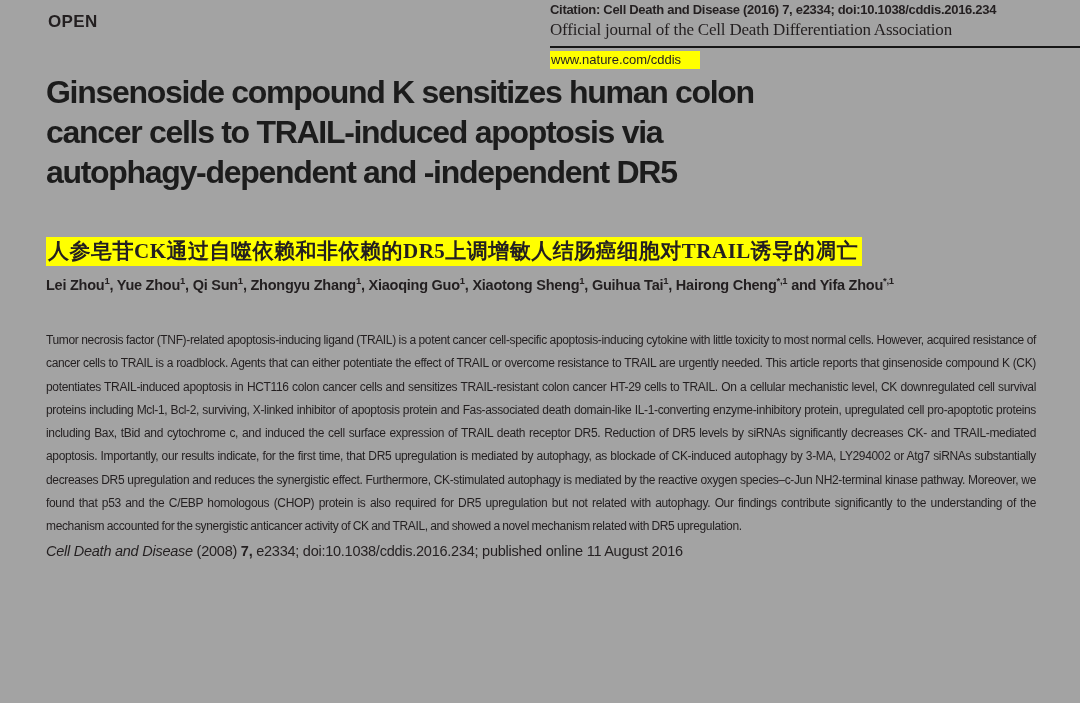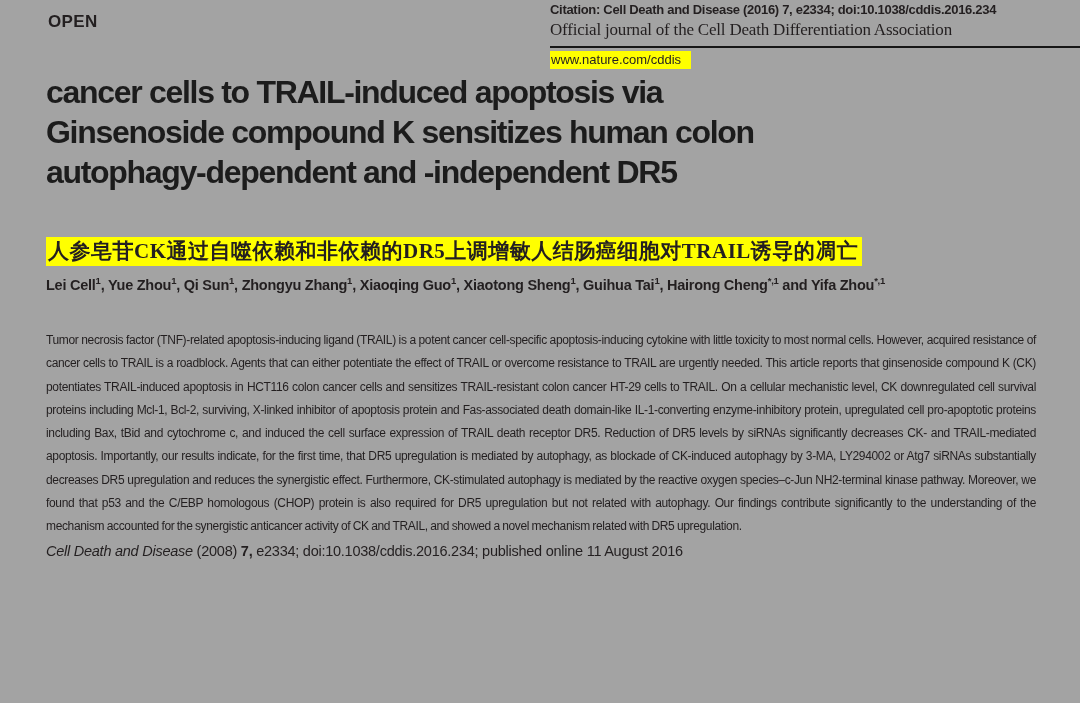--- a/index.html
+++ b/index.html
@@ -16,21 +16,21 @@
     position: absolute; left: 48px; top: 12px;
     font-size: 17px; font-weight: bold; letter-spacing: 0.4px;
   }
 
   .header-right { position: absolute; left: 550px; top: 2px; width: 530px; }
   .citation-line { font-weight: bold; font-size: 13px; letter-spacing: -0.3px; white-space: nowrap; }
   .official-line { font-size: 17px; margin-top: 3px; letter-spacing: -0.2px; font-family: Liberation Serif, serif; }
   .header-rule { border: 0; border-top: 2px solid #161616; margin: 6px 0 0 0; width: 530px; }
   .site-line { margin-top: 4px; font-size: 13px; }
 
-  .hl { background: #ffff00; padding: 1px 10px 2px 1px; }
+  .hl { background: #ffff00; padding: 1px 19px 2px 1px; }
 
   .title {
     position: absolute; left: 46px; top: 72px; margin: 0;
     font-size: 32px; line-height: 40px; font-weight: bold;
     letter-spacing: -1.3px; color: #1c1c1c;
   }
 
   .zh-line {
     position: absolute; left: 46px; top: 237px;
     font-family: "Liberation Serif", serif;
@@ -65,29 +65,29 @@
   <div class="header-right">
     <div class="citation-line">Citation: Cell Death and Disease (2016) 7, e2334; doi:10.1038/cddis.2016.234</div>
     <div class="official-line">Official journal of the Cell Death Differentiation Association</div>
     <hr class="header-rule">
     <div class="site-line">
       <span class="hl" style="background: rgb(255, 255, 0);">www.nature.com/cddis</span>
     </div>
   </div>
 
   <h1 class="title">
+    <div>Ginsenoside compound K sensitizes human colon</div>
     <div>cancer cells to TRAIL-induced apoptosis via</div>
-    <div>Ginsenoside compound K sensitizes human colon</div>
     <div>autophagy-dependent and -independent DR5</div>
   </h1>
 
   <div class="zh-line">
     <span class="hl" style="background: rgb(255, 255, 0);">人参皂苷CK通过自噬依赖和非依赖的DR5上调增敏人结肠癌细胞对TRAIL诱导的凋亡</span>
   </div>
 
-  <div class="authors"><span>Lei Cell</span><sup>1</sup>, <span>Yue Zhou</span><sup>1</sup>, <span>Qi Sun</span><sup>1</sup>, <span>Zhongyu Zhang</span><sup>1</sup>, <span>Xiaoqing Guo</span><sup>1</sup>, <span>Xiaotong Sheng</span><sup>1</sup>, <span>Guihua Tai</span><sup>1</sup>, <span>Hairong Cheng</span><sup>*,1</sup> and <span>Yifa Zhou</span><sup>*,1</sup></div>
+  <div class="authors"><span>Lei Zhou</span><sup>1</sup>, <span>Yue Zhou</span><sup>1</sup>, <span>Qi Sun</span><sup>1</sup>, <span>Zhongyu Zhang</span><sup>1</sup>, <span>Xiaoqing Guo</span><sup>1</sup>, <span>Xiaotong Sheng</span><sup>1</sup>, <span>Guihua Tai</span><sup>1</sup>, <span>Hairong Cheng</span><sup>*,1</sup> and <span>Yifa Zhou</span><sup>*,1</sup></div>
 
   <div class="abstract-block">
     <p class="abstract">Tumor necrosis factor (TNF)-related apoptosis-inducing ligand (TRAIL) is a potent cancer cell-specific apoptosis-inducing cytokine with little toxicity to most normal cells. However, acquired resistance of cancer cells to TRAIL is a roadblock. Agents that can either potentiate the effect of TRAIL or overcome resistance to TRAIL are urgently needed. This article reports that ginsenoside compound K (CK) potentiates TRAIL-induced apoptosis in HCT116 colon cancer cells and sensitizes TRAIL-resistant colon cancer HT-29 cells to TRAIL. On a cellular mechanistic level, CK downregulated cell survival proteins including Mcl-1, Bcl-2, surviving, X-linked inhibitor of apoptosis protein and Fas-associated death domain-like IL-1-converting enzyme-inhibitory protein, upregulated cell pro-apoptotic proteins including Bax, tBid and cytochrome c, and induced the cell surface expression of TRAIL death receptor DR5. Reduction of DR5 levels by siRNAs significantly decreases CK- and TRAIL-mediated apoptosis. Importantly, our results indicate, for the first time, that DR5 upregulation is mediated by autophagy, as blockade of CK-induced autophagy by 3-MA, LY294002 or Atg7 siRNAs substantially decreases DR5 upregulation and reduces the synergistic effect. Furthermore, CK-stimulated autophagy is mediated by the reactive oxygen species–c-Jun NH2-terminal kinase pathway. Moreover, we found that p53 and the C/EBP homologous (CHOP) protein is also required for DR5 upregulation but not related with autophagy. Our findings contribute significantly to the understanding of the mechanism accounted for the synergistic anticancer activity of CK and TRAIL, and showed a novel mechanism related with DR5 upregulation.</p>
     <p class="publine"><span class="it">Cell Death and Disease</span><span> (2008) </span><b>7,</b><span> e2334; doi:10.1038/cddis.2016.234; published online 11 August 2016</span></p>
   </div>
 
 </div>
 
 </body></html>

